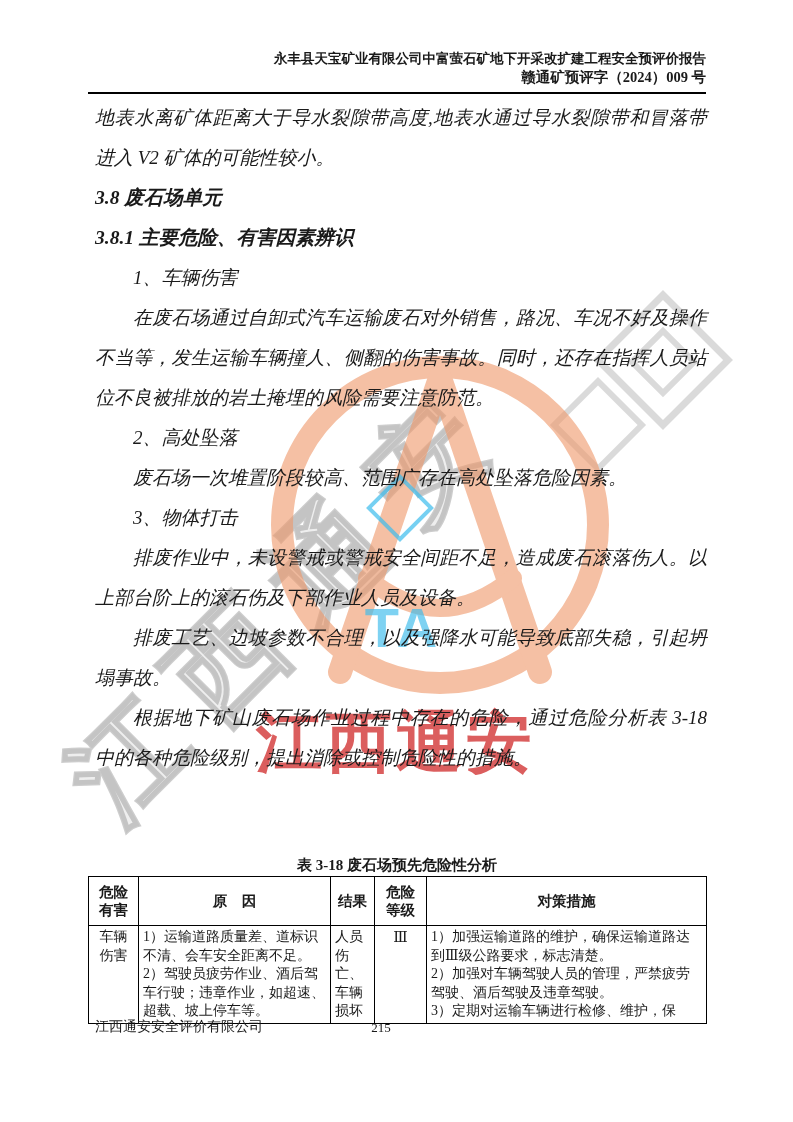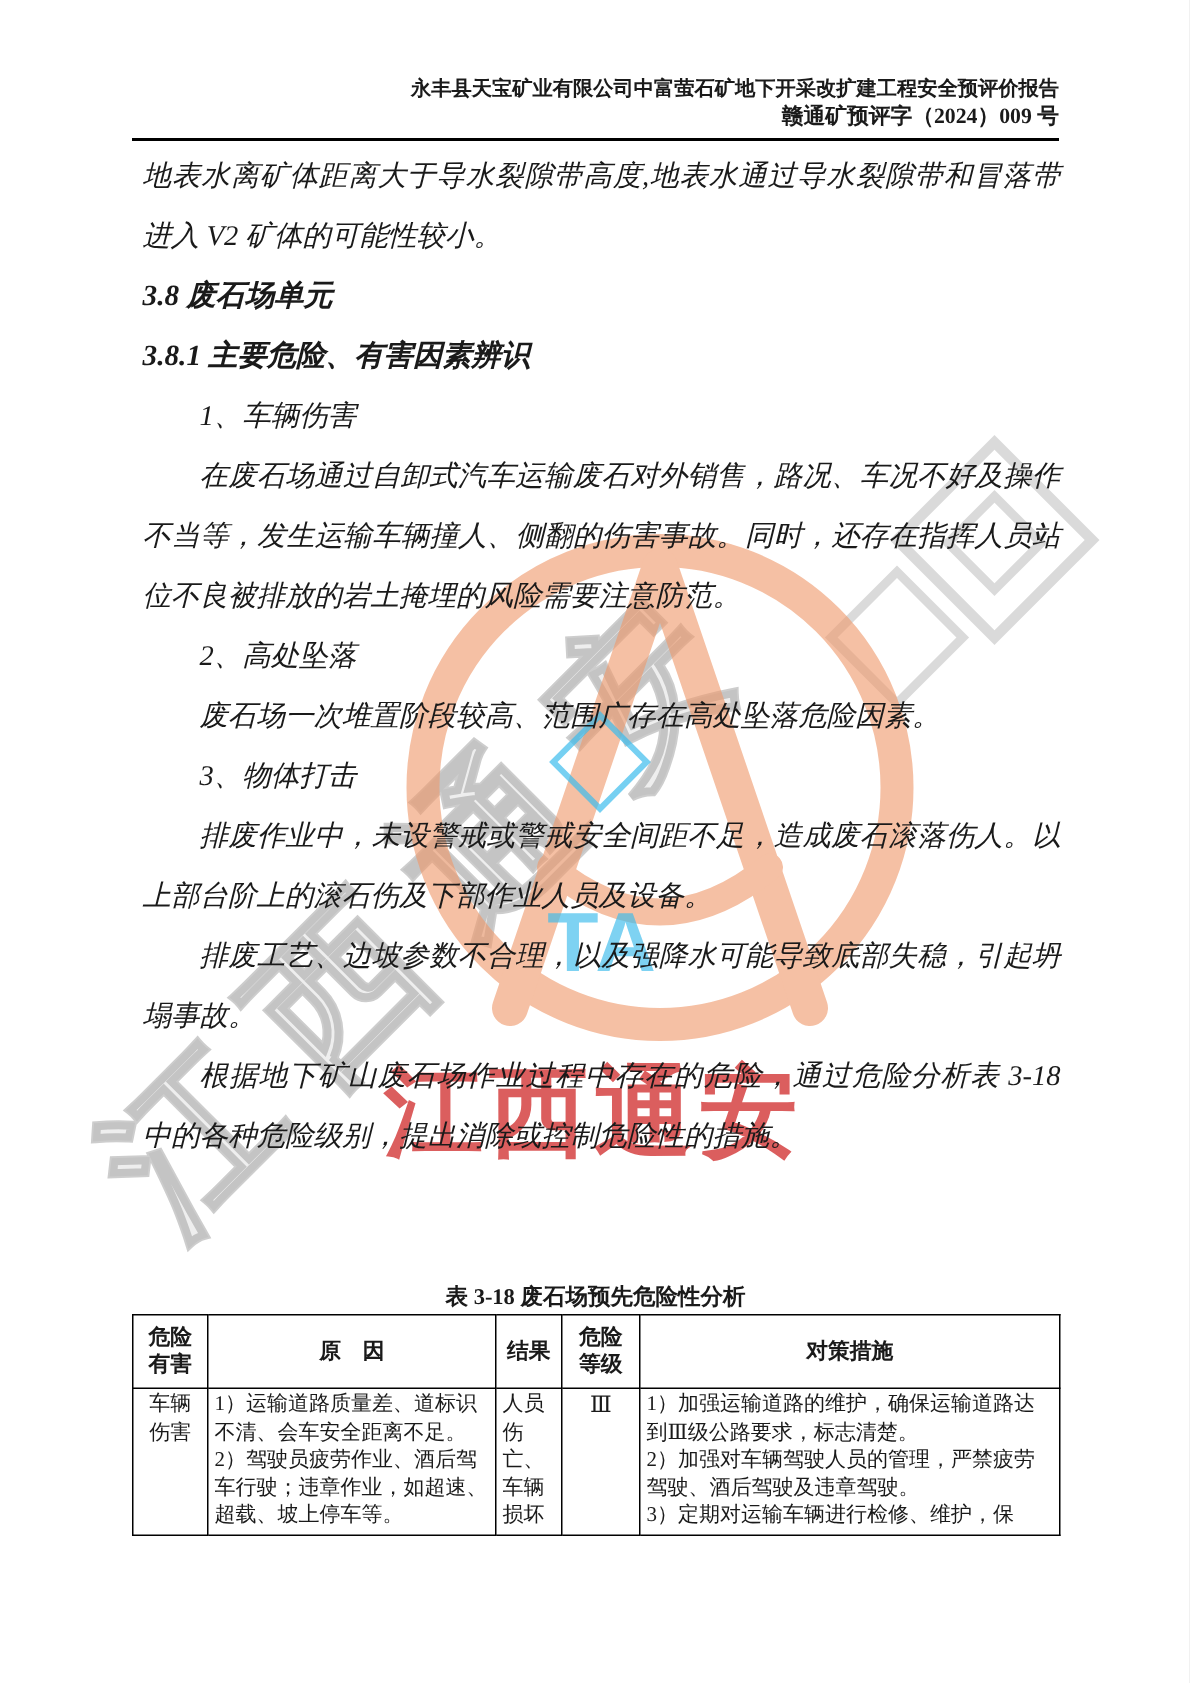--- a/index.html
+++ b/index.html
@@ -160,15 +160,19 @@
 车辆
 损坏</td>
           <td class="c-level">Ⅲ</td>
           <td class="pre c-measures">1）加强运输道路的维护，确保运输道路达到Ⅲ级公路要求，标志清楚。
 2）加强对车辆驾驶人员的管理，严禁疲劳驾驶、酒后驾驶及违章驾驶。
 3）定期对运输车辆进行检修、维护，保</td>
         </tr>
       </tbody>
     </table>
 
+    <div class="footer">
+      <span class="f-company">江西通安安全评价有限公司</span>
+      <span class="f-page">215</span>
+    </div>
 
   </div>
 </div>
 
 </body></html>

